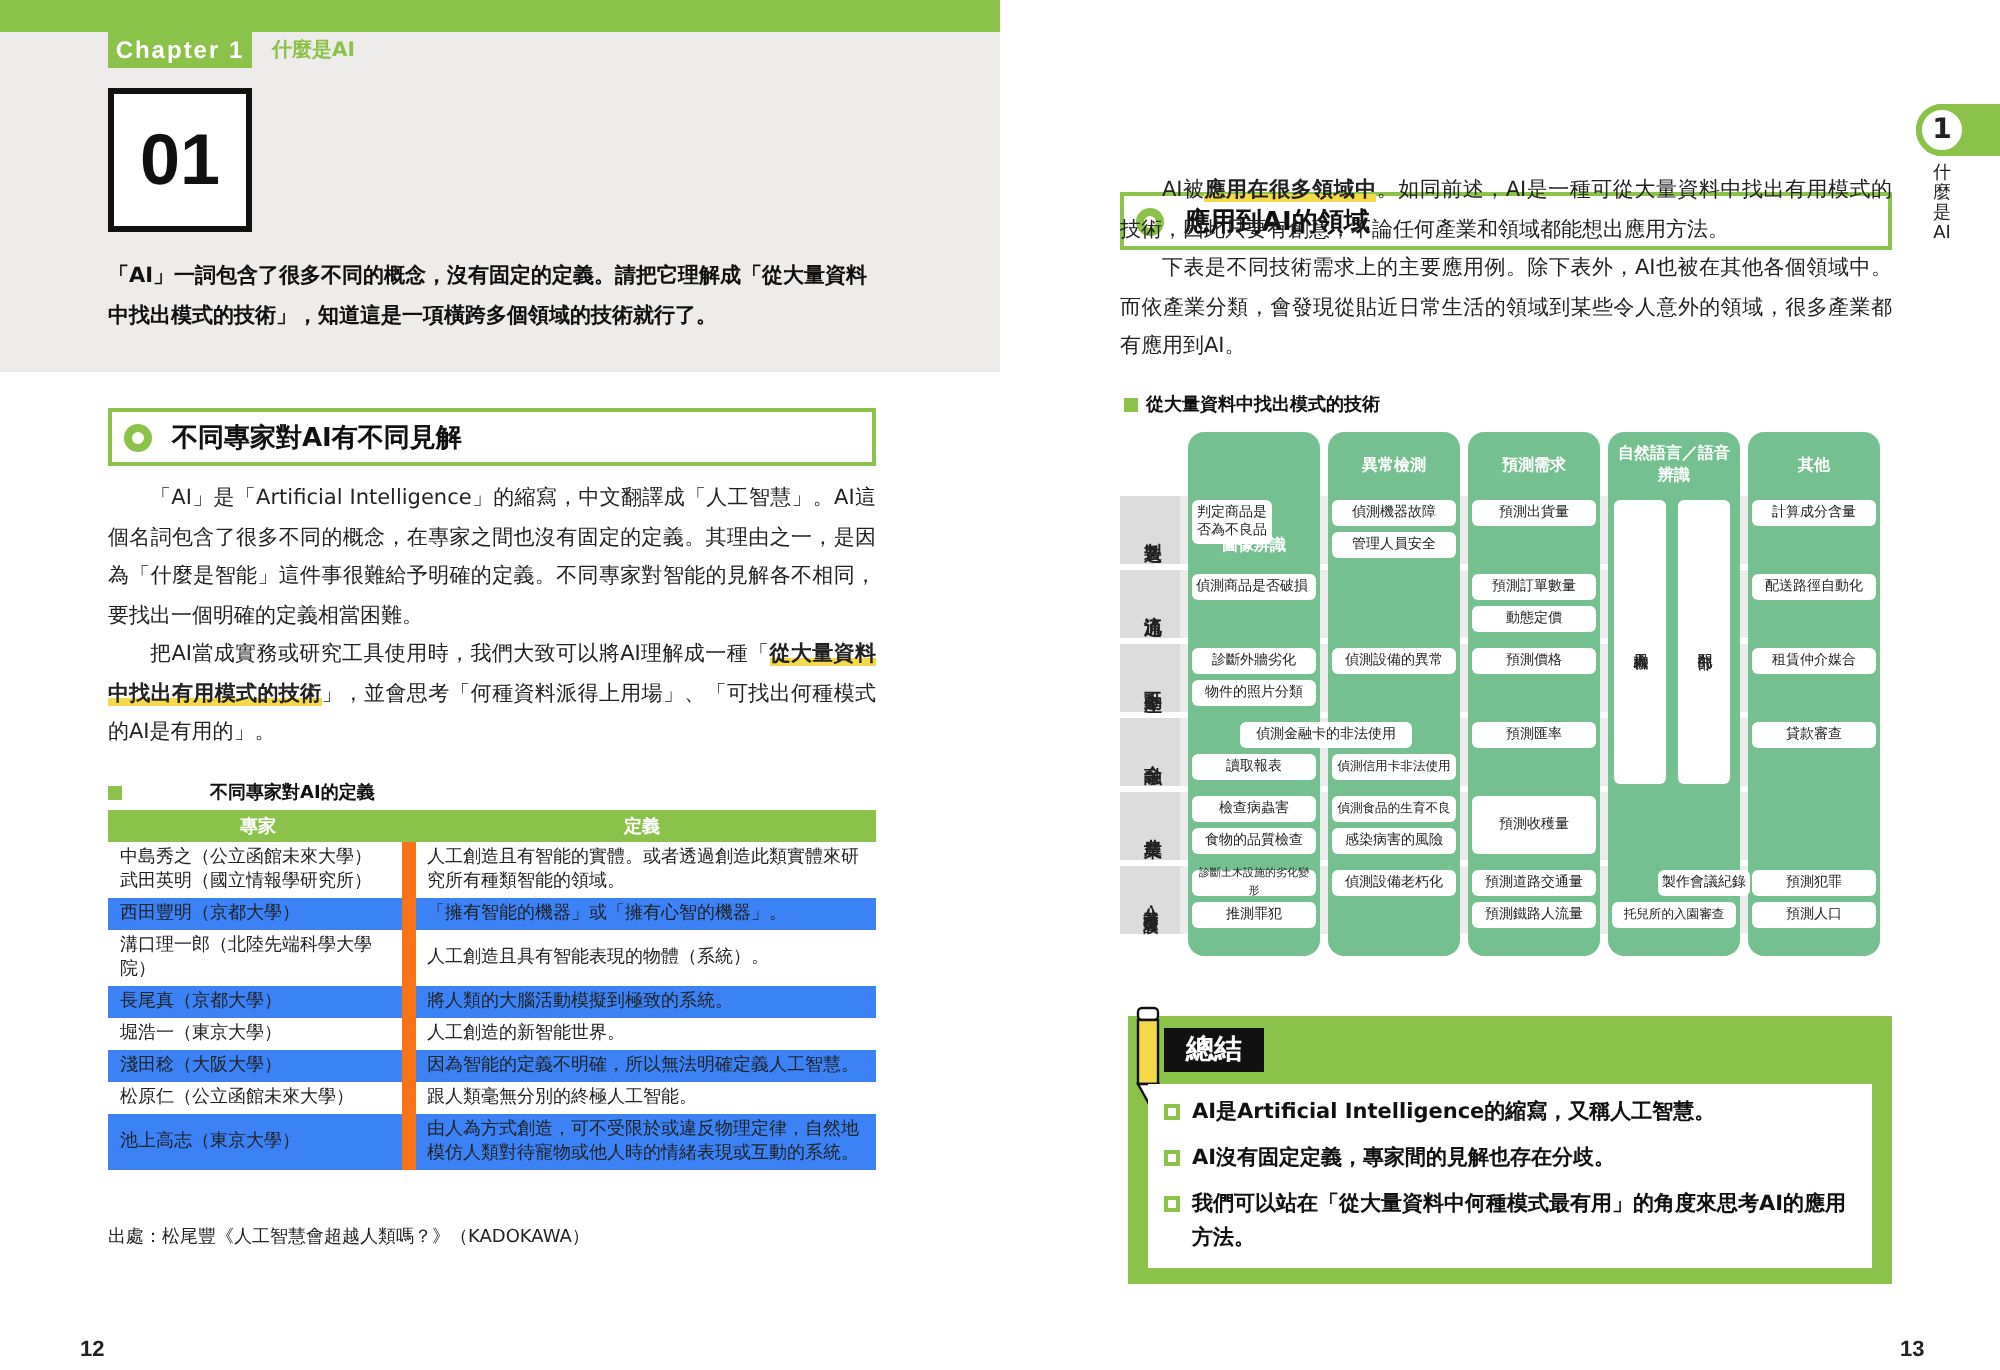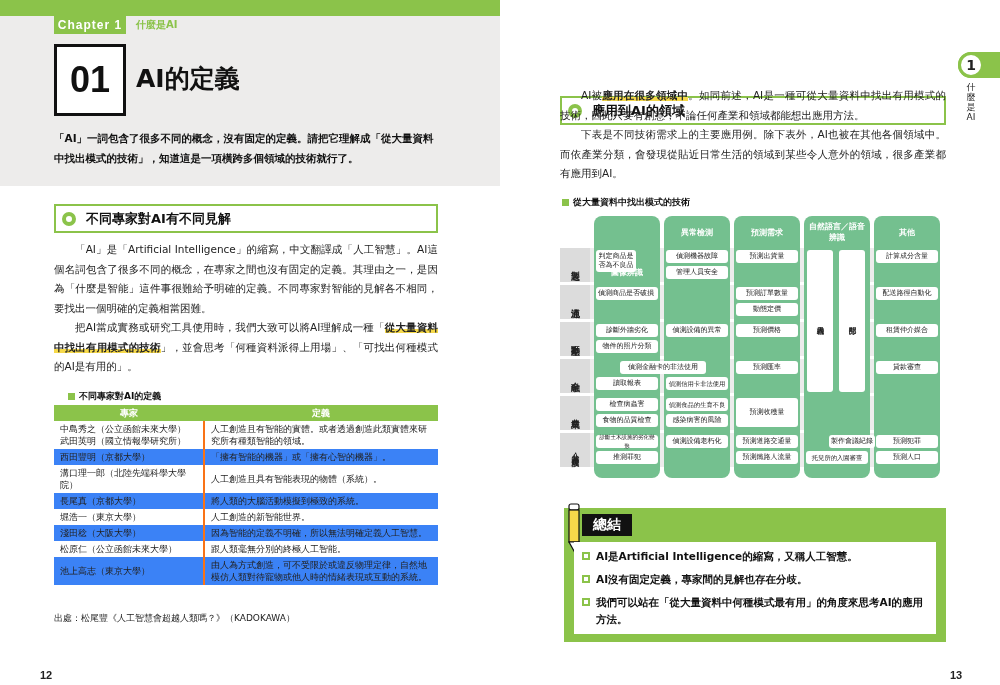--- a/index.html
+++ b/index.html
@@ -22,21 +22,21 @@
   .body-text { position: absolute; font-size: 10.5px; line-height: 19.5px; color: #222; text-align: justify; }
   .indent { text-indent: 2em; }
   .hl { font-weight: bold; background: linear-gradient(transparent 65%, #f6d94a 65%); }
 
   .tbl-caption { position: absolute; font-size: 9px; font-weight: bold; color: #111; display: flex; align-items: center; }
   .sq { width: 7px; height: 7px; background: #8bc34a; margin-right: 4px; }
 
   table.def { position: absolute; left: 54px; top: 405px; width: 384px; border-collapse: collapse; font-size: 9px; }
   table.def th { background: #8bc34a; color: #fff; height: 16px; font-weight: bold; font-size: 9px; }
   table.def td { padding: 2px 6px; line-height: 12px; vertical-align: middle; color: #222; }
-  table.def td:first-child { width: 150px; border-right: 2px solid #f97316; }
+  table.def td:first-child { width: 150px; border-right: 7px solid #f97316; }
   table.def tr.alt td { background: #3b82f6; }
   .source { position: absolute; left: 54px; top: 612px; font-size: 9px; color: #222; }
 
   .pagenum { position: absolute; top: 669px; font-size: 11px; font-weight: bold; font-family: "Liberation Sans", sans-serif; }
 
   
   .side-tab { position: absolute; left: 958px; top: 52px; width: 42px; height: 26px; background: #8bc34a; border-radius: 13px 0 0 13px; }
   .side-num { position: absolute; left: 958px; top: 52px; width: 26px; height: 26px; border-radius: 50%; background: #fff; border: 3px solid #8bc34a; font-weight: bold; font-size: 14px; display: flex; align-items: center; justify-content: center; }
   .side-label { position: absolute; left: 965px; top: 82px; width: 12px; font-size: 9px; line-height: 10px; text-align: center; color: #222; }
 
@@ -60,32 +60,31 @@
 <body>
 
 <div class="spread">
 
   <div class="page-left">
     <div class="top-bar"></div>
     <div class="header-area"></div>
     <div class="chapter-tag">Chapter 1</div>
     <div class="chapter-name">什麼是AI</div>
     <div class="num-box">01</div>
-    <div class="title">AI的定義</div>
     <div class="lead">「AI」一詞包含了很多不同的概念，沒有固定的定義。請把它理解成「從大量資料中找出模式的技術」，知道這是一項橫跨多個領域的技術就行了。</div>
 
     <div class="sec-head" style="left:54px; top:204px; width:384px;">
       <span class="ring"></span>
       <span class="sec-title">不同專家對AI有不同見解</span>
     </div>
 
     <div class="body-text indent" style="left:54px; top:240px; width:384px;">「AI」是「Artificial Intelligence」的縮寫，中文翻譯成「人工智慧」。AI這個名詞包含了很多不同的概念，在專家之間也沒有固定的定義。其理由之一，是因為「什麼是智能」這件事很難給予明確的定義。不同專家對智能的見解各不相同，要找出一個明確的定義相當困難。</div>
     <div class="body-text indent" style="left:54px; top:318px; width:384px;"><span>把AI當成實務或研究工具使用時，我們大致可以將AI理解成一種「</span><span class="hl">從大量資料中找出有用模式的技術</span><span>」，並會思考「何種資料派得上用場」、「可找出何種模式的AI是有用的」。</span></div>
 
-    <div class="tbl-caption" style="left:68px; top:390px;">
+    <div class="tbl-caption" style="left:54px; top:390px;gap:40px;">
       <span class="sq"></span>
       <span>不同專家對AI的定義</span>
     </div>
 
     <table class="def">
       <thead>
         <tr>
           <th>專家</th>
           <th>定義</th>
         </tr>

